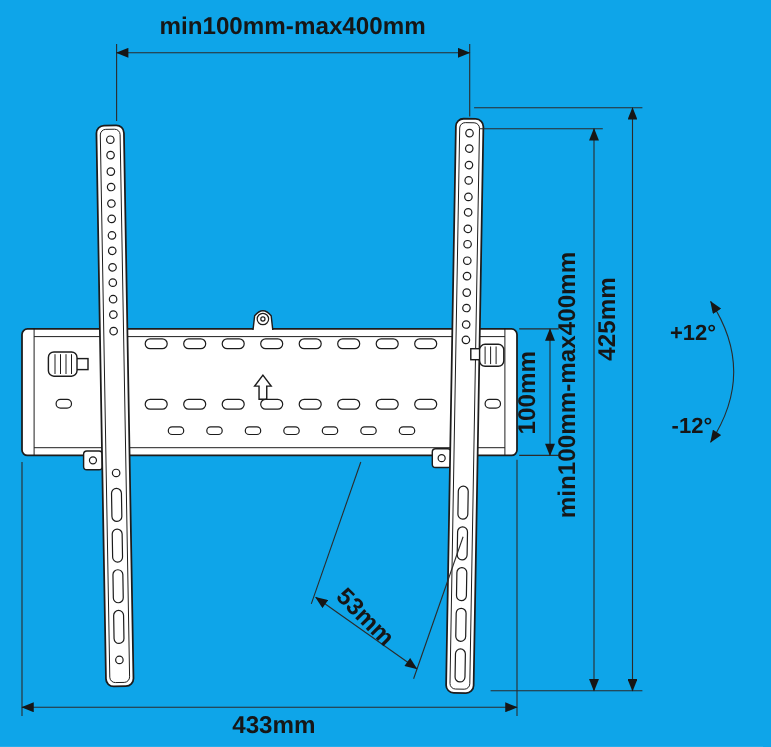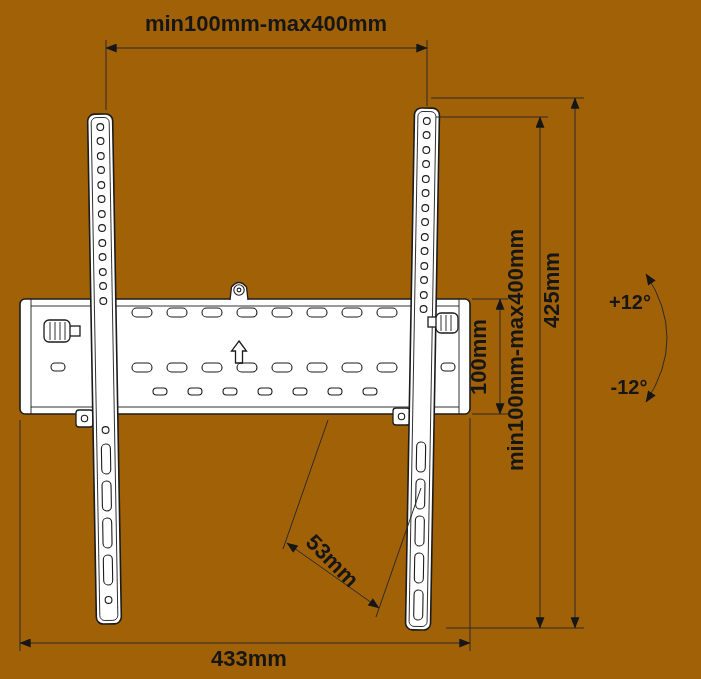--- a/index.html
+++ b/index.html
@@ -1,16 +1,16 @@
 <!DOCTYPE html>
 <html><head>
 <meta charset="utf-8">
 <style>
   html,body{margin:0;padding:0;background:#ffffff;}
-  .stage{position:relative;width:701px;height:679px;background:#a16207;overflow:hidden;
+  .stage{position:relative;width:701px;height:679px;background:#0ea5e9;overflow:hidden;
          font-family:"Liberation Sans",sans-serif;}
   .stage svg{position:absolute;left:0;top:0;}
   .dim-text{font-family:"Liberation Sans",sans-serif;font-size:22px;font-weight:700;fill:#161616;}
   .tilt-text{font-family:"Liberation Sans",sans-serif;font-size:20px;font-weight:700;fill:#161616;}
   .thin{stroke:#2b2b2b;stroke-width:1;fill:none;}
   .outline{stroke:#1c1c1c;stroke-width:1.6;fill:#ffffff;}
   .inner{stroke:#1c1c1c;stroke-width:0.9;fill:none;}
   .hole{stroke:#1c1c1c;stroke-width:1.1;fill:#ffffff;}
   .detail{stroke:#1c1c1c;stroke-width:1.3;fill:#ffffff;}
 </style>

